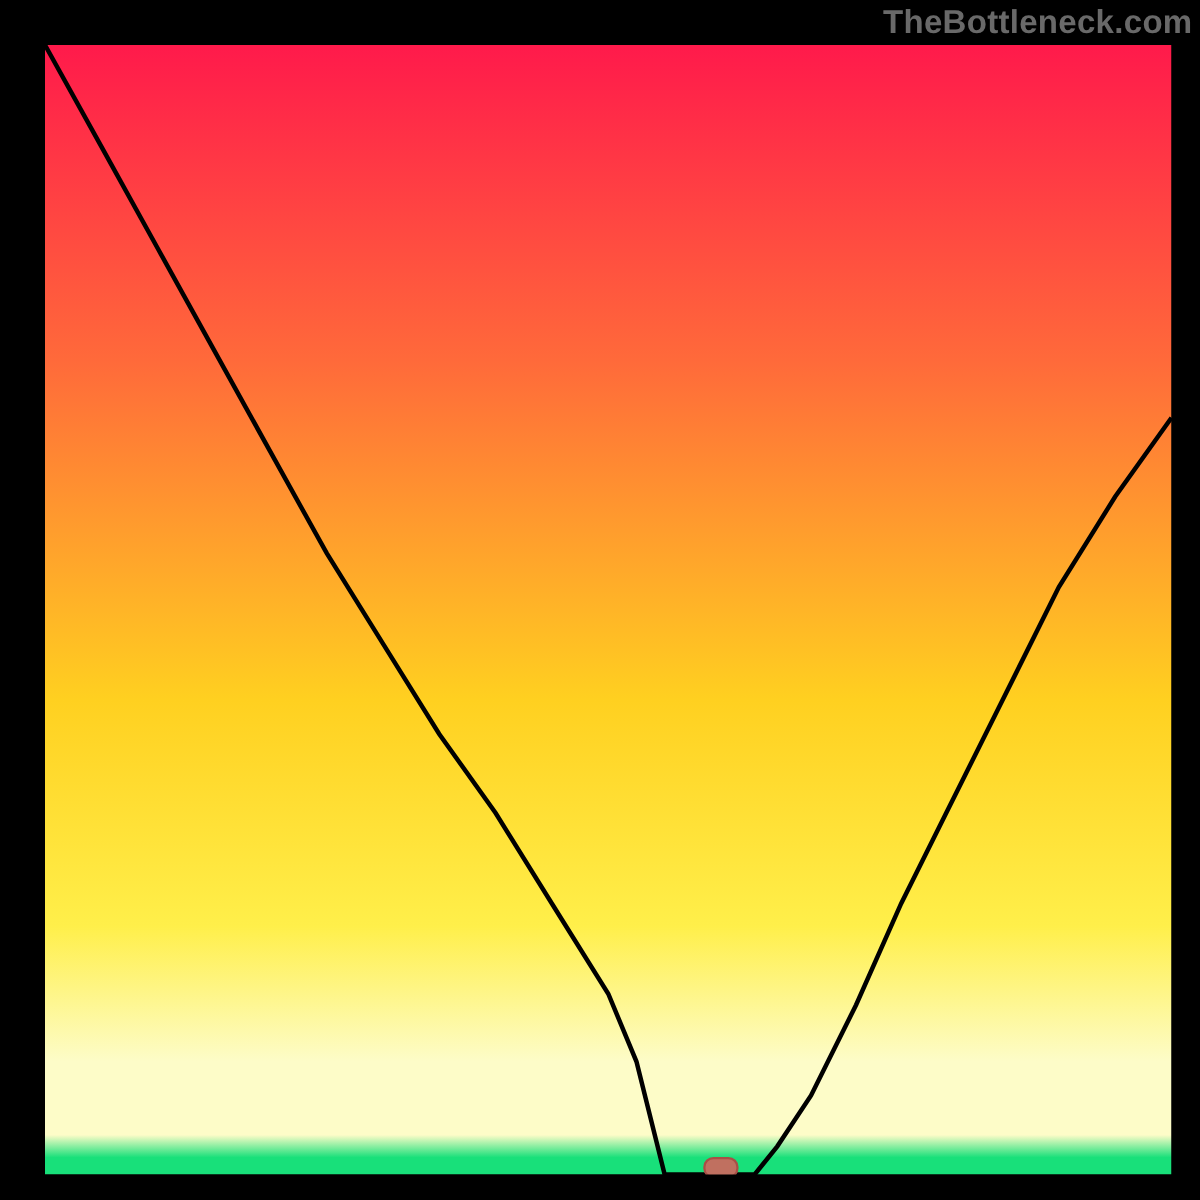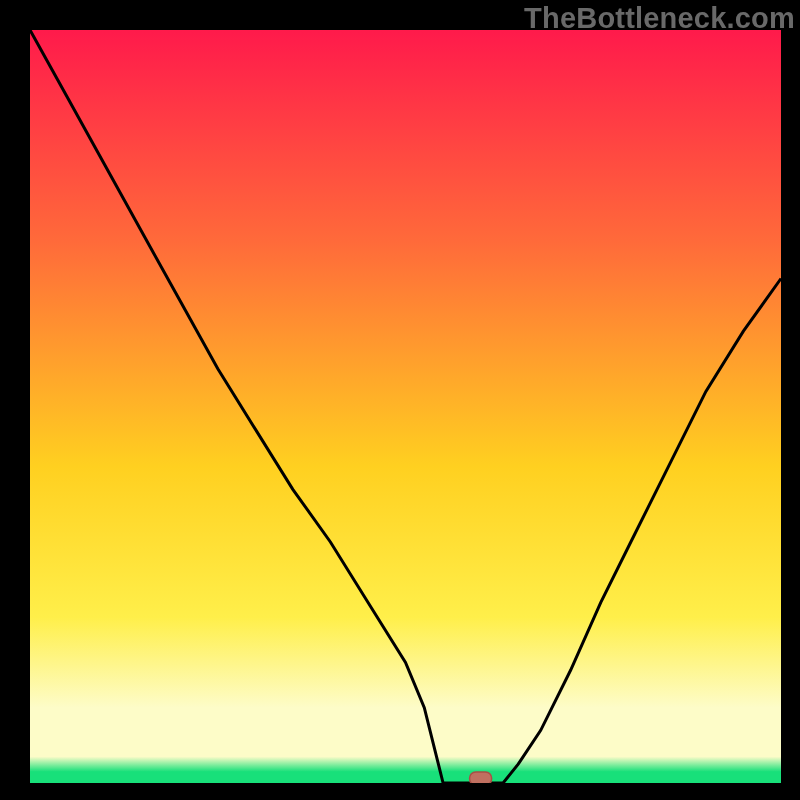--- a/index.html
+++ b/index.html
@@ -14,21 +14,21 @@
     position: relative;
     width: 800px;
     height: 800px;
     background: #000;
   }
   .watermark {
     position: absolute;
     top: 2px;
     right: 5px;
     font-family: Arial, Helvetica, sans-serif;
-    font-size: 29px;
+    font-size: 22px;
     font-weight: 600;
     color: #696969;
     letter-spacing: 0.2px;
     z-index: 10;
   }
   svg {
     position: absolute;
     top: 0;
     left: 0;
   }

